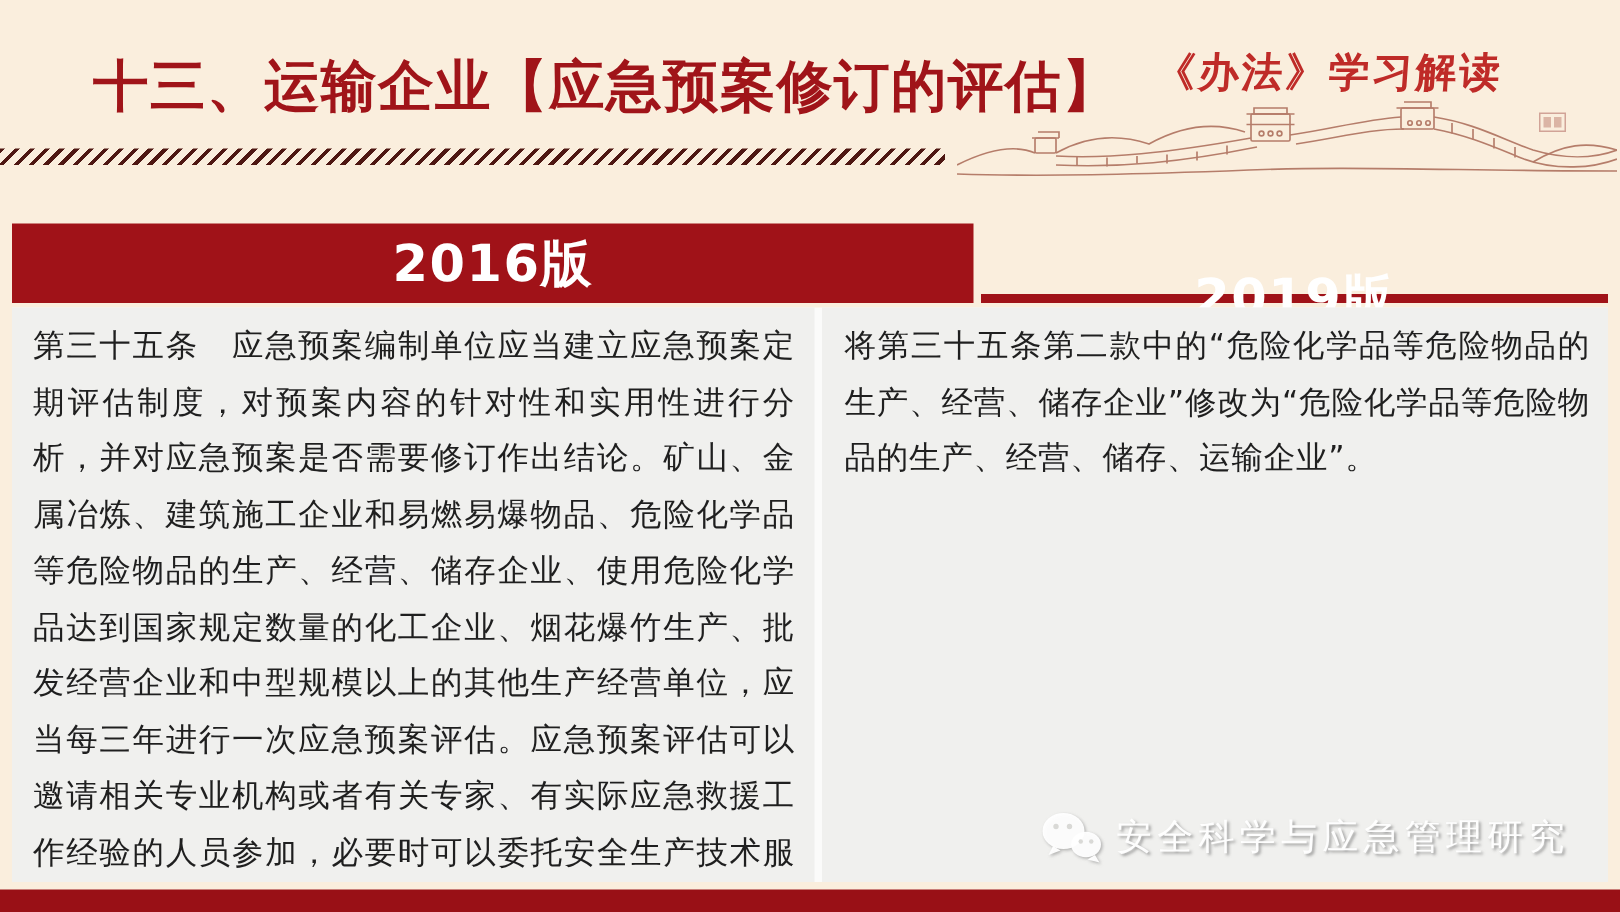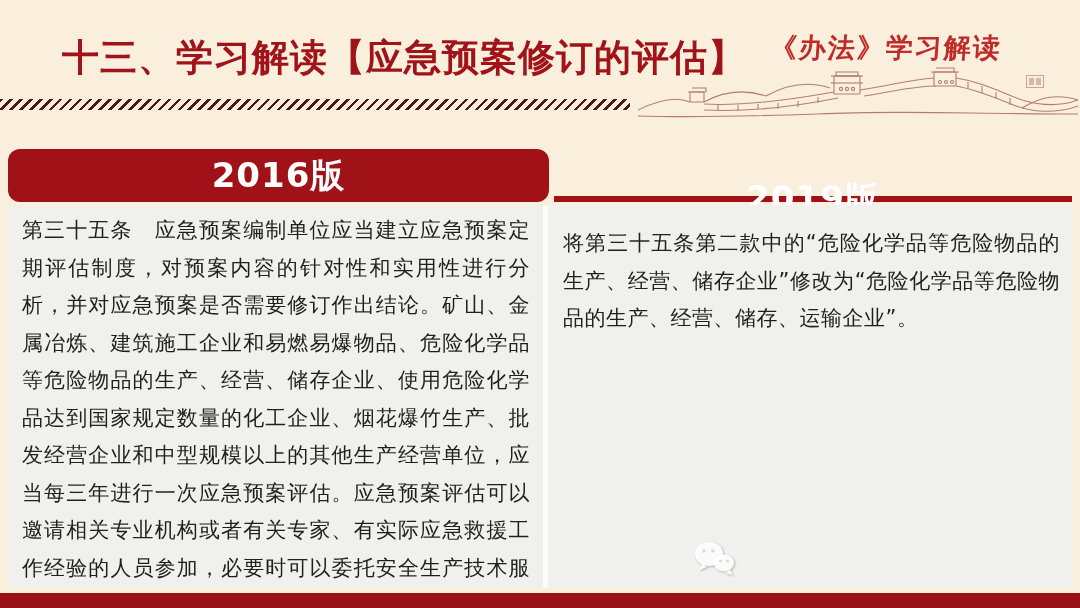--- a/index.html
+++ b/index.html
@@ -37,33 +37,33 @@
   .comp-header{
     position:absolute;left:8px;top:149px;width:1064px;height:53px;
     display:flex;gap:5px;
   }
   .comp-header .cell{
     background:#a01218;color:#ffffff;
     font-size:34px;font-weight:bold;
     display:flex;align-items:center;justify-content:center;
     letter-spacing:1px;
   }
-  .comp-header .c-left{width:541px;border-radius:12px;}
+  .comp-header .c-left{width:641px;}
   .comp-header .c-right{flex:1;margin-top:47px;}
   .comp-body{
     position:absolute;left:8px;top:205px;width:1064px;height:383px;
     display:flex;gap:5px;background:#fbfbfa;
   }
   .comp-body .cell{
     background:#f0f0ee;color:#1f1f1f;box-sizing:border-box;
     font-size:21px;line-height:37.5px;letter-spacing:.5px;
     text-align:justify;text-justify:inter-ideograph;
   }
   .comp-body .c-left{width:535px;padding:7px 13px 0 14px;}
-  .comp-body .c-right{flex:1;padding:20px 12px 0 15px;}
+  .comp-body .c-right{flex:1;padding:7px 12px 0 15px;}
   
   .bottom-bar{
     position:absolute;left:0;top:593px;width:1080px;height:15px;
     background:#991016;
   }
   .watermark{
     position:absolute;left:692px;top:536px;height:44px;
     display:flex;align-items:center;
   }
   .wm-icon{filter:drop-shadow(1px 1px 1px rgba(120,120,120,.55));}
@@ -71,21 +71,21 @@
     margin-left:8px;font-size:24px;letter-spacing:3.5px;white-space:nowrap;
     color:rgba(255,255,255,.96);
     text-shadow:1.5px 1.5px 2px rgba(130,130,130,.75);
   }
 </style>
 </head>
 <body>
 
 <div class="page">
 
-  <div class="slide-title">十三、学习解读【应急预案修订的评估】</div>
+  <div class="slide-title">十三、运输企业【应急预案修订的评估】</div>
   <div class="tagline">《办法》学习解读</div>
   <div class="hatch-band"></div>
 
   <svg class="greatwall" viewBox="0 0 440 52" xmlns="http://www.w3.org/2000/svg">
     <g fill="none" stroke="#aa6a57" stroke-width="1.1" opacity="0.85">
       <rect x="52" y="26" width="14" height="10" rx="1"></rect>
       <path d="M50,26 h18 M54,22 h14 v4"></path>
       <path d="M0,44 C20,34 38,30 52,36 M66,36 C84,26 104,22 128,30 C146,20 168,14 192,22"></path>
       <rect x="196" y="10" width="26" height="18" rx="1"></rect>
       <line x1="193" y1="10" x2="225" y2="10"></line>
@@ -129,17 +129,18 @@
         <ellipse cx="17" cy="15" rx="14" ry="12" fill="rgba(255,255,255,0.95)"></ellipse>
         <path d="M10,25 l-3,6 l8,-3 z" fill="rgba(255,255,255,0.95)"></path>
         <circle cx="12" cy="12" r="1.8" fill="#d9d9d6"></circle>
         <circle cx="21" cy="12" r="1.8" fill="#d9d9d6"></circle>
         <ellipse cx="32" cy="24" rx="10" ry="8.5" fill="rgba(255,255,255,0.95)"></ellipse>
         <path d="M38,31 l3,5 l-8,-2 z" fill="rgba(255,255,255,0.95)"></path>
         <circle cx="28.5" cy="22" r="1.5" fill="#d9d9d6"></circle>
         <circle cx="35.5" cy="22" r="1.5" fill="#d9d9d6"></circle>
       </g>
     </svg>
+    <span class="wm-text">安全科学与应急管理研究</span>
   </div>
 
   <div class="bottom-bar"></div>
 
 </div>
 
 </body></html>

